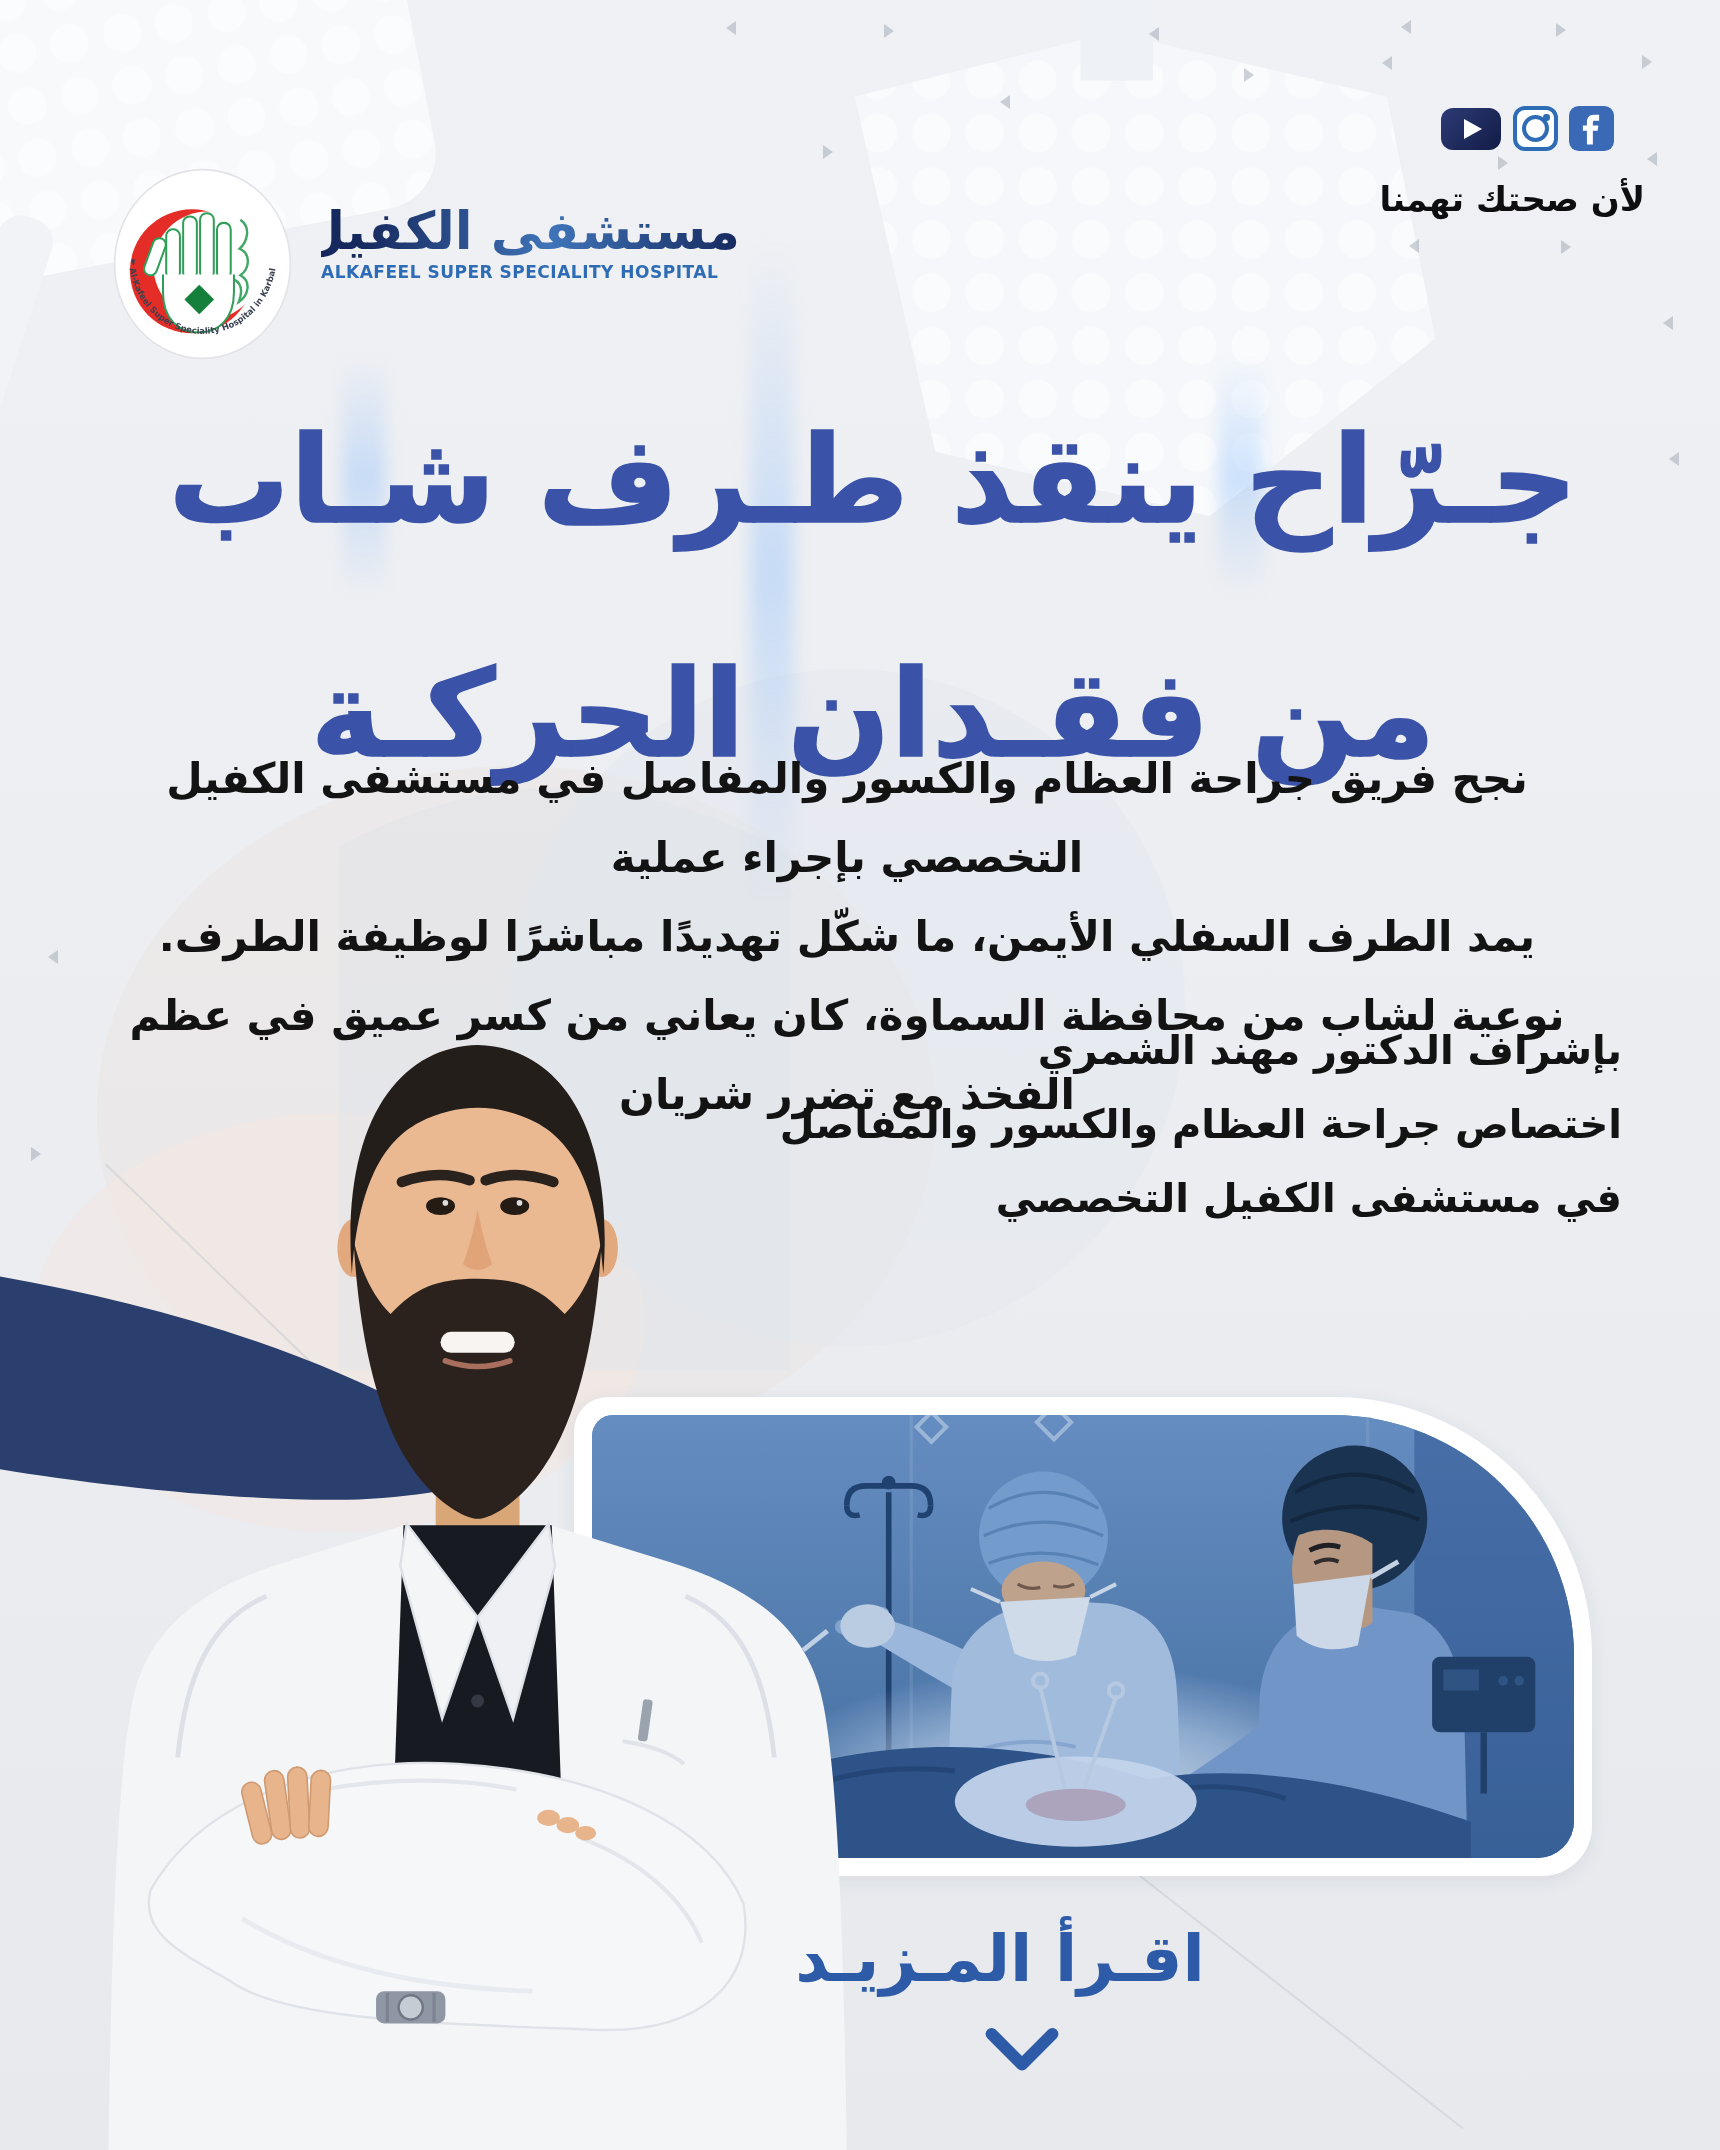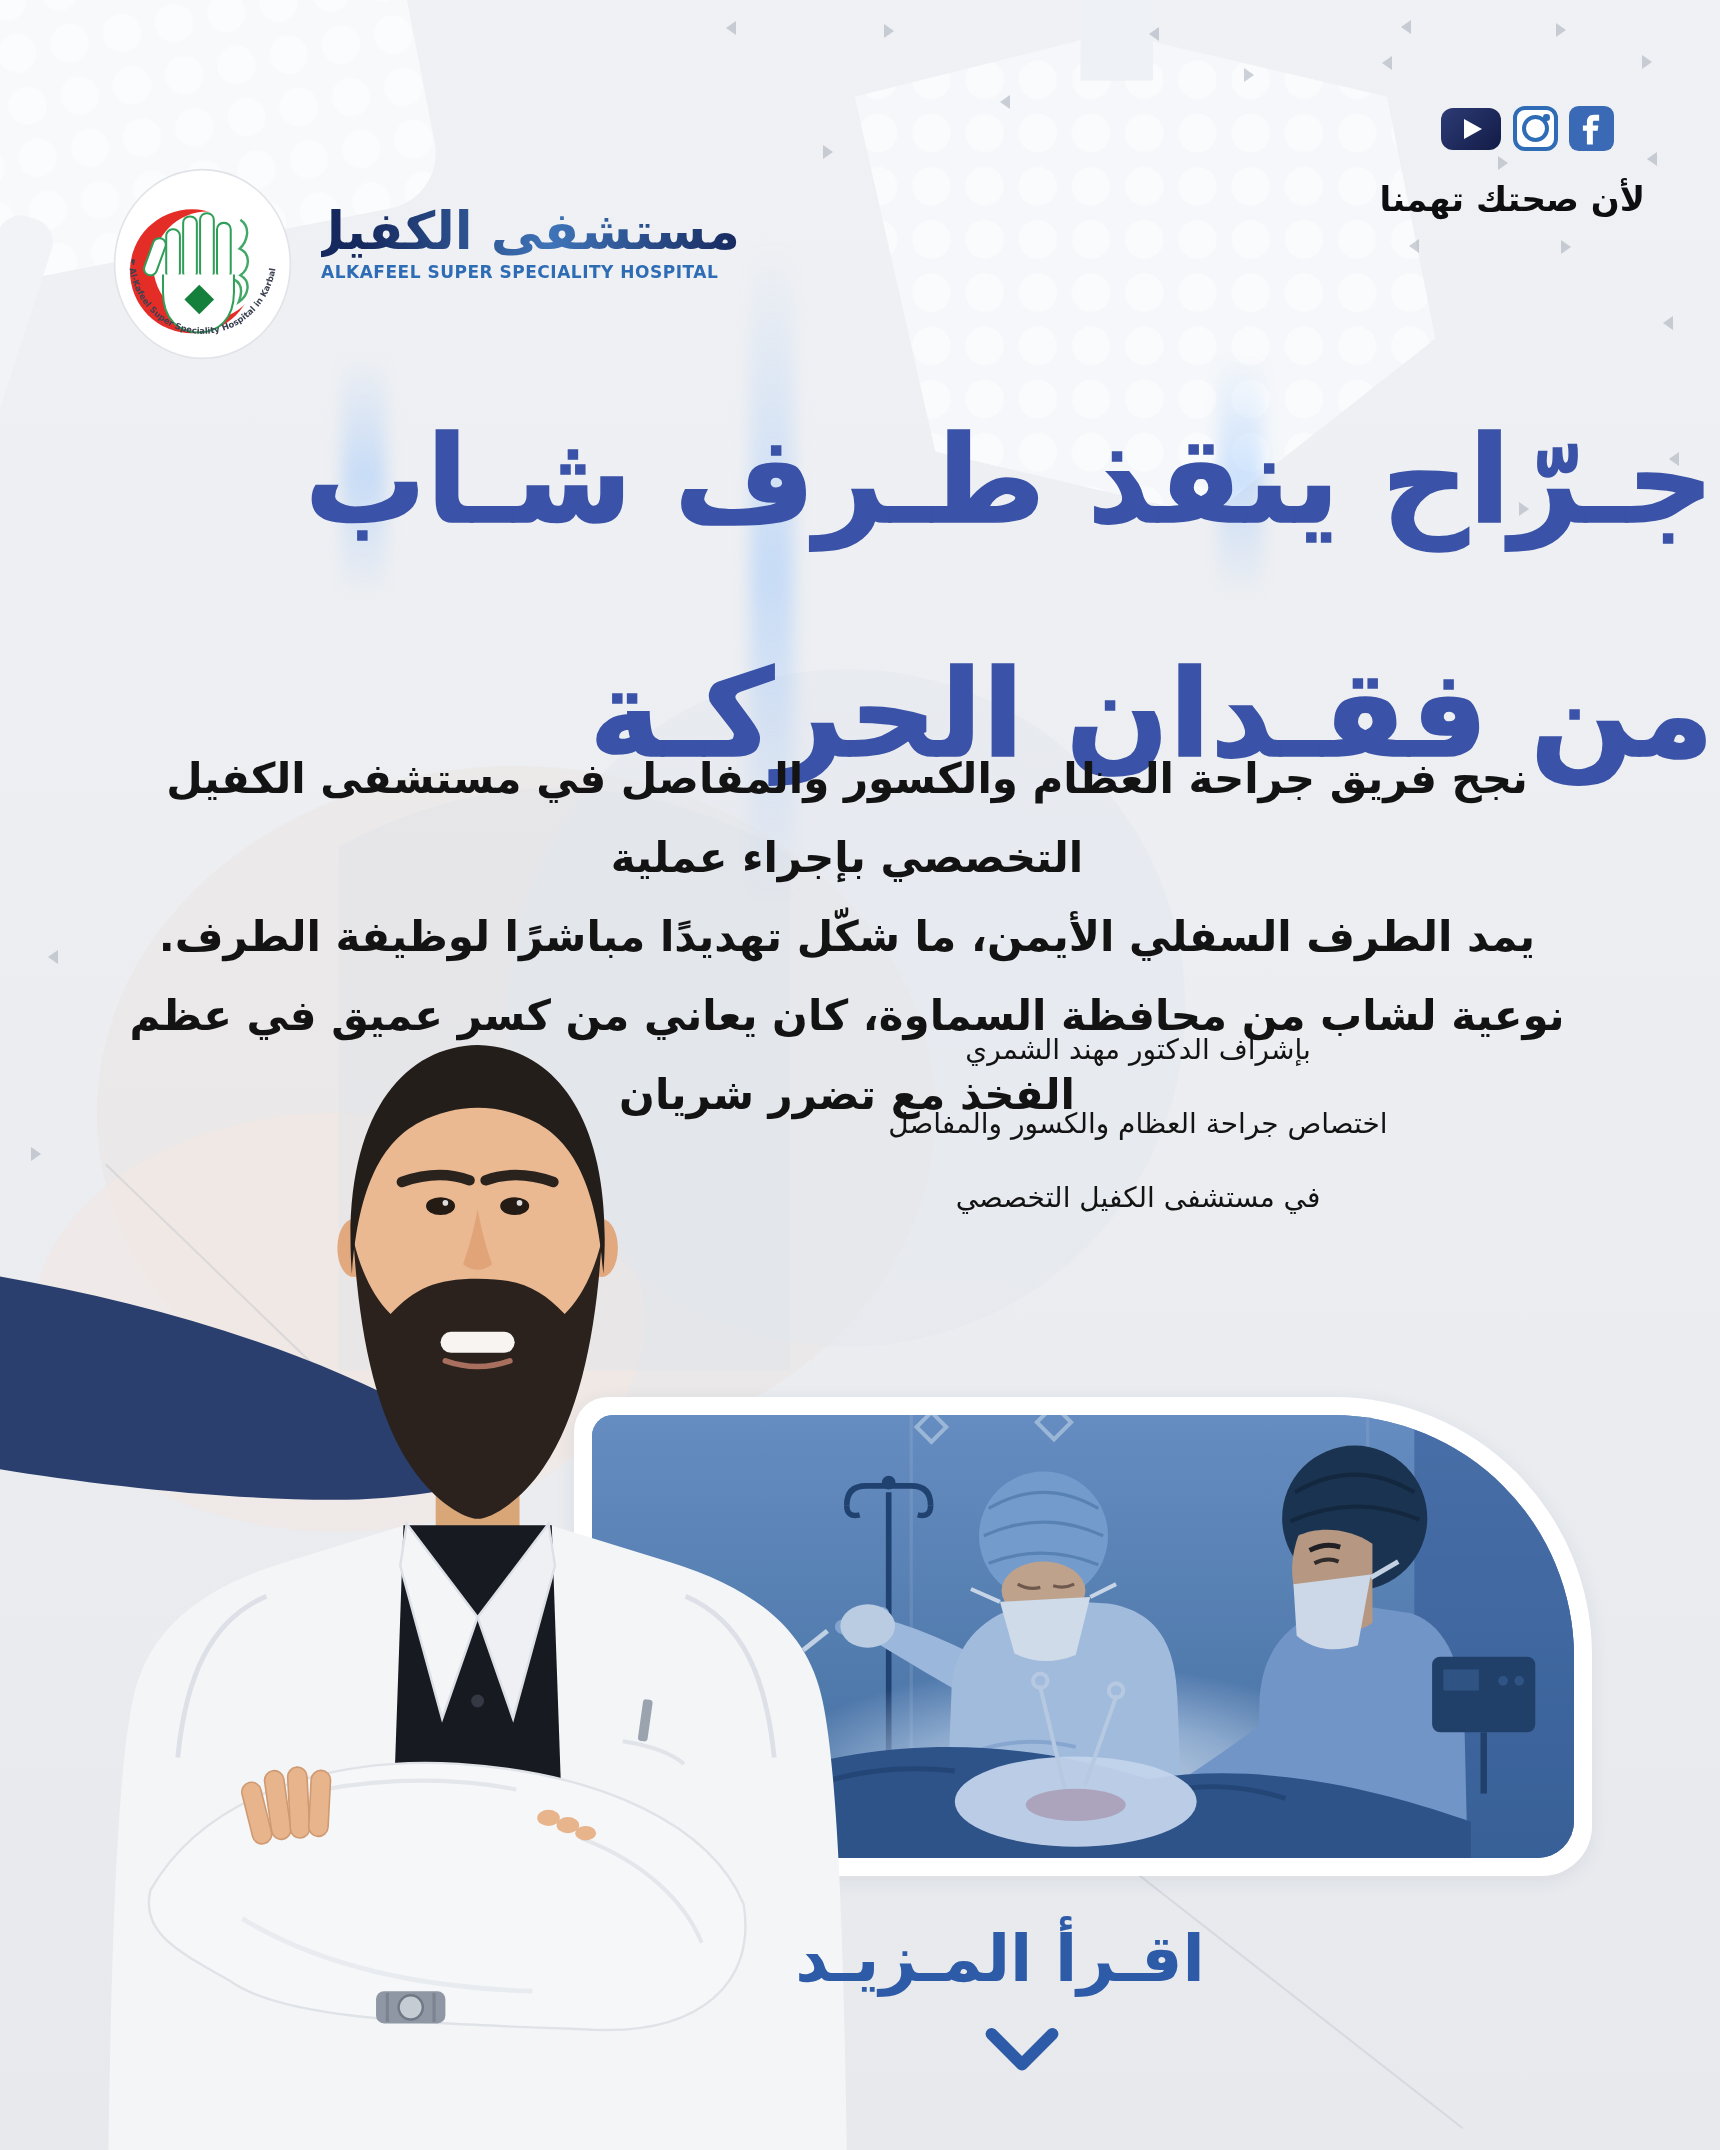--- a/index.html
+++ b/index.html
@@ -26,28 +26,28 @@
   .social{position:absolute;right:106px;top:106px;z-index:5;display:flex;gap:11.3px;align-items:center;}
   .ic-youtube{width:60px;height:42px;border-radius:12px;background:linear-gradient(135deg,#2d3b76,#121c46);
     display:flex;align-items:center;justify-content:center;}
   .ic-youtube .play{width:0;height:0;border-top:10.5px solid transparent;border-bottom:10.5px solid transparent;border-left:18px solid #ffffff;margin-left:4px;}
   .ic-instagram{width:45px;height:45px;border-radius:12px;background:#ffffff;border:4px solid #2e6cb5;box-sizing:border-box;position:relative;}
   .ic-instagram .lens{position:absolute;left:50%;top:50%;width:19.4px;height:19.4px;margin:-13.7px 0 0 -13.7px;border:4px solid #2e6cb5;border-radius:50%;}
   .ic-instagram .dot{position:absolute;right:4px;top:4px;width:6.5px;height:6.5px;border-radius:50%;background:#2e6cb5;}
   .ic-facebook{width:45px;height:45px;border-radius:9.7px;background:#3a6ab5;position:relative;overflow:hidden;}
   .tagline{position:absolute;right:75px;top:179px;z-index:5;direction:rtl;font-size:34px;font-weight:bold;color:#0e0e10;}
   
-  .headline{position:absolute;left:32px;right:6px;top:364px;z-index:5;direction:rtl;
+  .headline{position:absolute;left:32px;right:6px;top:364px;z-index:5;text-align:center;direction:rtl;
     color:#3a53a8;font-weight:bold;-webkit-text-stroke:1.6px #3a53a8;}
   .headline-line{font-size:121px;line-height:234px;white-space:nowrap;}
   
   .article{position:absolute;right:99px;top:739px;width:1548px;z-index:5;direction:rtl;text-align:center;
     color:#131313;font-size:42px;font-weight:bold;line-height:79px;}
-  .attribution{position:absolute;right:98px;top:1013px;width:968px;z-index:5;direction:rtl;text-align:center;
-    color:#131313;font-size:28px;font-weight:normal;line-height:74px;}
+  .attribution{position:absolute;right:98px;top:1013px;width:968px;z-index:5;direction:rtl;text-align:right;
+    color:#131313;font-size:40px;font-weight:bold;line-height:74px;}
   
   .swoosh{position:absolute;left:0;top:1266px;z-index:2;}
   .photo-box{position:absolute;left:574px;top:1397px;width:1018px;height:479px;background:#ffffff;
     border-radius:34px 258px 50px 34px;z-index:3;box-shadow:0 4.8px 19.4px rgba(40,60,100,.08);}
   .photo-inner{position:absolute;left:18px;top:18px;right:18px;bottom:18px;overflow:hidden;
     border-radius:21px 242px 37px 22.6px;background:linear-gradient(180deg,#6c92c4,#4b74ad 60%,#3c66a2);}
   .photo-inner svg{display:block;width:100%;height:100%;}
   .doctor{position:absolute;left:81px;top:1032px;z-index:4;}
   
   .cta{position:absolute;left:758px;top:1905px;width:484px;z-index:5;text-align:center;cursor:pointer;margin-top:16px;}

